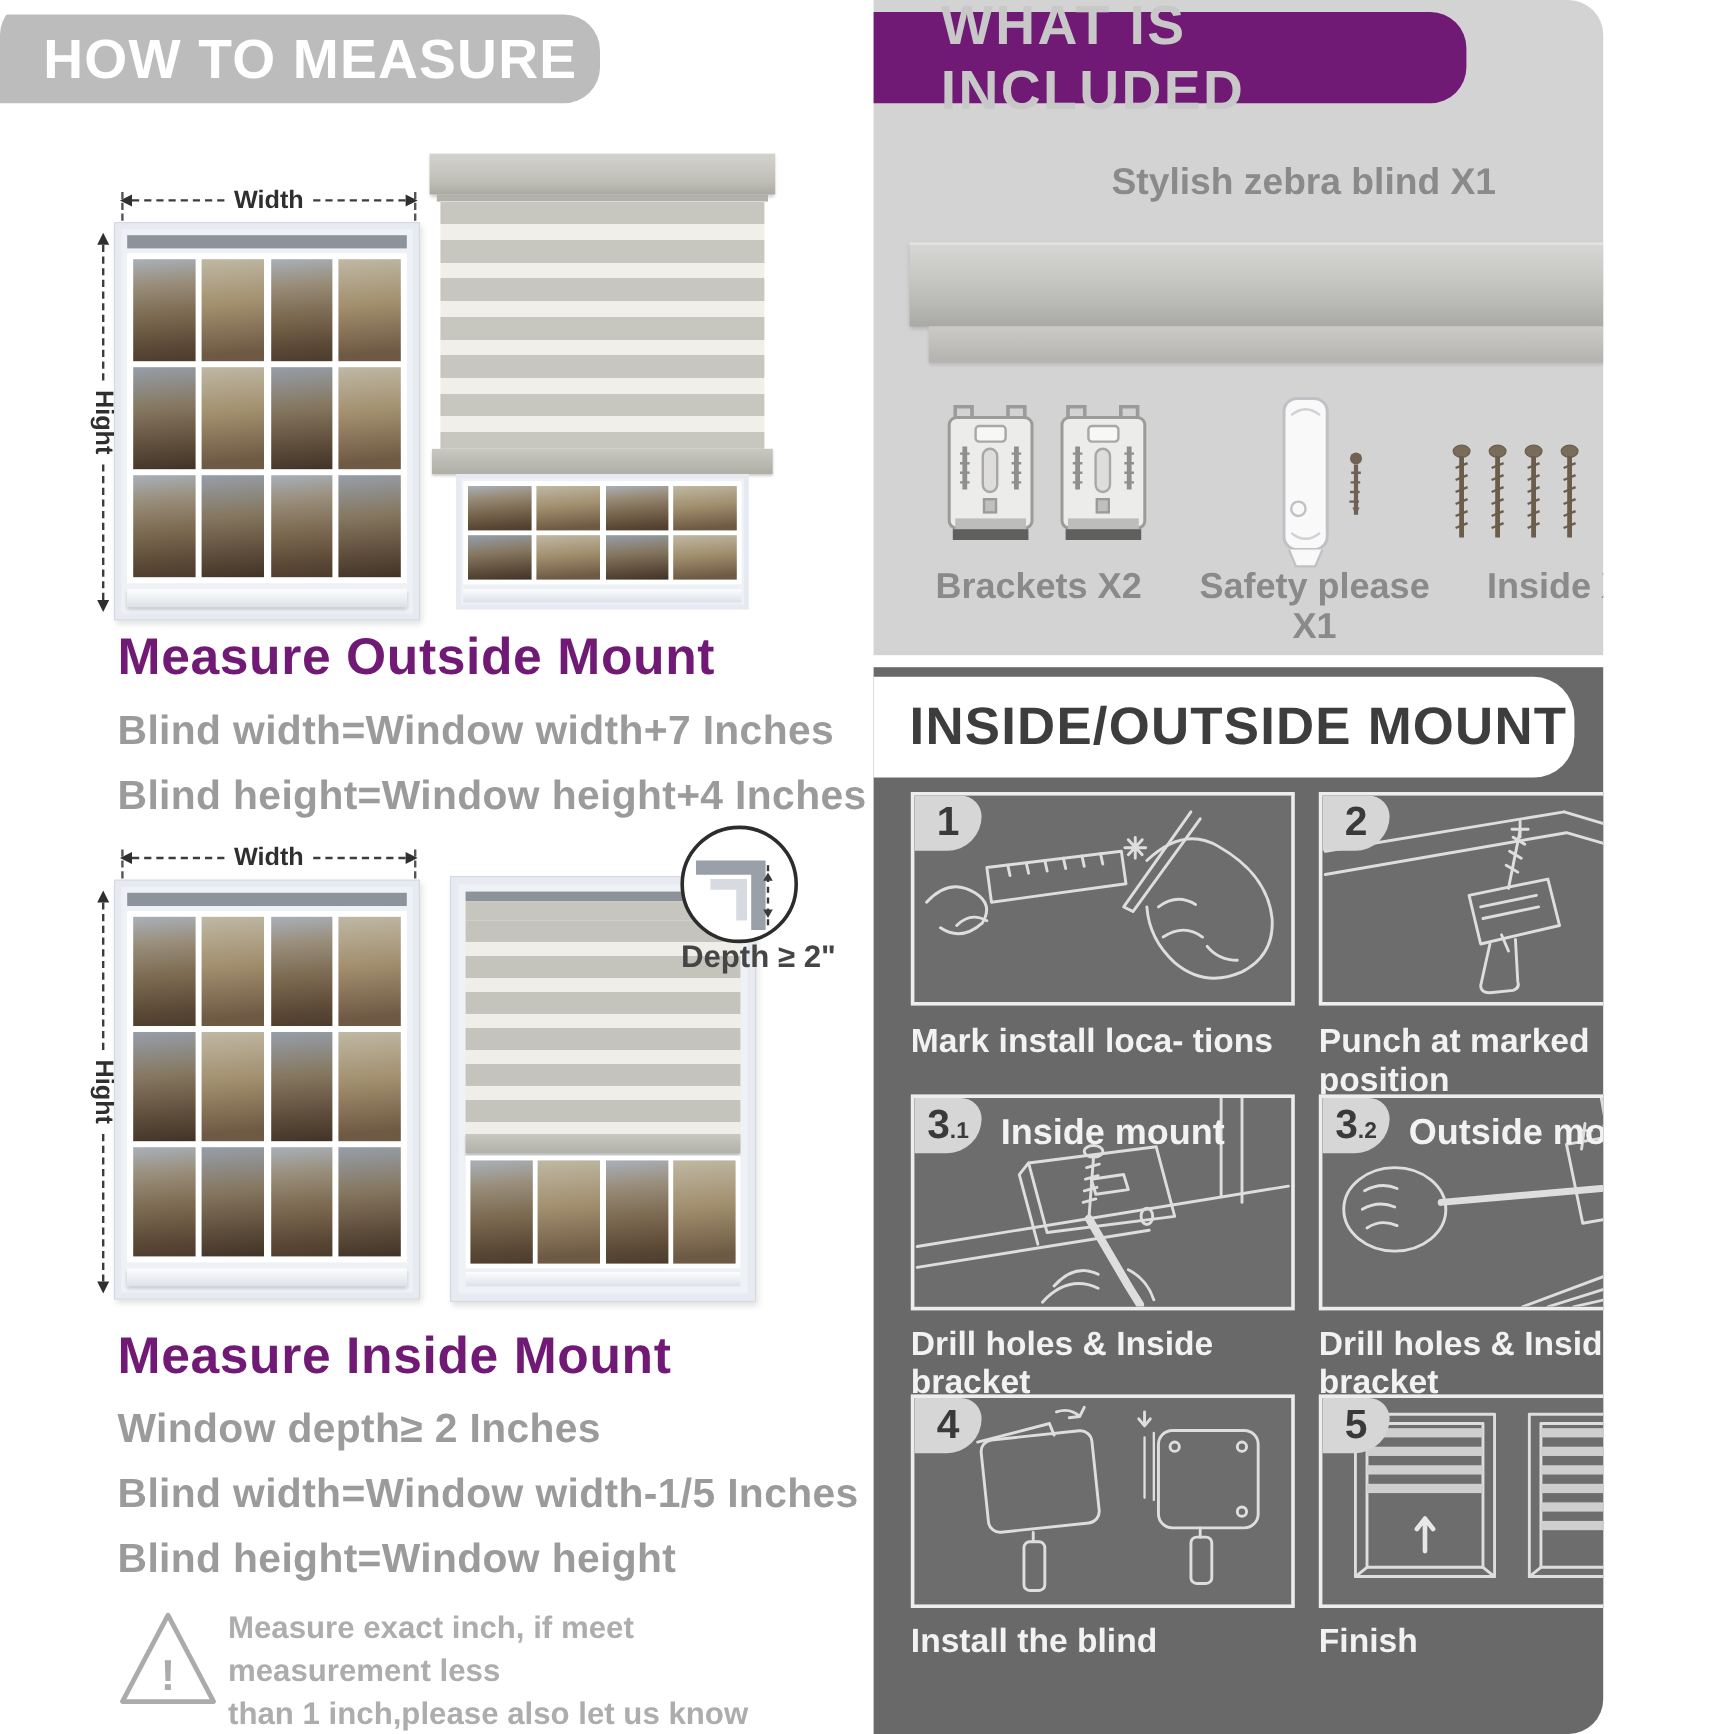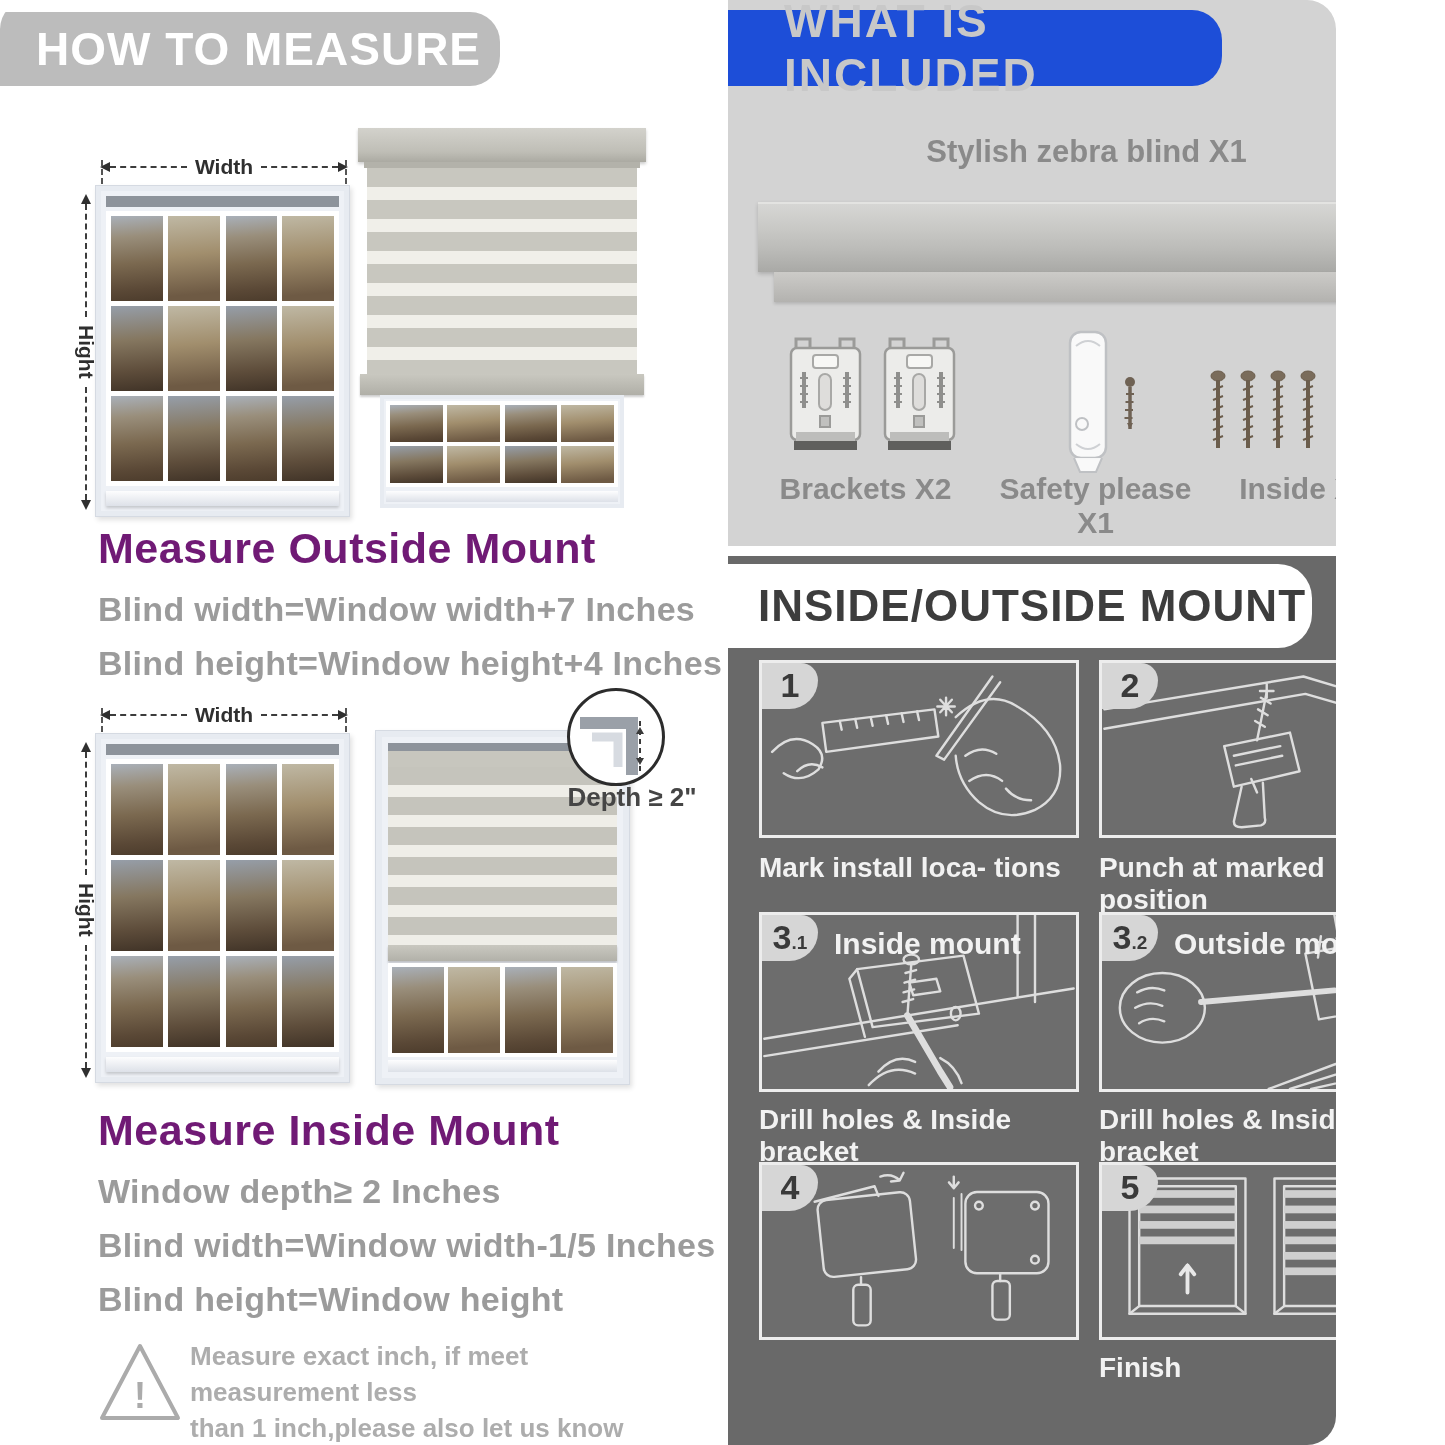--- a/index.html
+++ b/index.html
@@ -4,21 +4,21 @@
 <style>
   html,body{margin:0;padding:0;background:#fff;}
   .canvas{position:relative;width:1336px;height:1445px;background:#ffffff;overflow:hidden;
           font-family:"Liberation Sans", sans-serif;border-radius:29px;}
 
   
   .banner{position:absolute;display:flex;align-items:center;}
   .banner-left{left:0;top:12px;width:500px;height:74px;background:#bcbcbc;
                border-radius:0 30px 30px 0;}
   .banner-left span{color:#ffffff;font-size:46px;font-weight:bold;letter-spacing:1px;padding-left:36px;}
-  .banner-included{left:0;top:10px;width:494px;height:76px;background:#1d4ed8;
+  .banner-included{left:0;top:10px;width:494px;height:76px;background:#701a75;
                    border-radius:0 30px 30px 0;}
   .banner-included span{color:#c8c8c8;font-size:46px;font-weight:bold;letter-spacing:2px;padding-left:56px;}
   .banner-mount{left:0;top:8px;width:584px;height:84px;background:#ffffff;
                 border-radius:0 34px 34px 0;}
   .banner-mount span{color:#3d3d3d;font-size:44px;font-weight:bold;letter-spacing:1px;padding-left:30px;}
 
   
   .window{position:absolute;background:#eef1f6;border:1px solid #d5dae2;
           box-shadow:inset 0 0 0 5px #e7ebf1, 2px 3px 5px rgba(0,0,0,.12);
           padding:10px;display:flex;flex-direction:column;box-sizing:border-box;}
@@ -444,20 +444,21 @@
           <circle cx="280" cy="42" r="4"></circle>
           <circle cx="280" cy="98" r="4"></circle>
         <path d="M196 12 v12 M196 24 l-5 -6 M196 24 l5 -6"></path>
         <path d="M244 112 v8"></path>
         <rect x="236" y="120" width="18" height="40" rx="5"></rect>
       </svg>
       <div class="badge">
         <span class="num">4</span>
       </div>
     </div>
+    <div class="caption" style="left:31px;top:796px;">Install the blind</div>
 
     <div class="step-panel" style="left:371px;top:606px;height:178px;">
       <svg class="art" viewBox="0 0 320 178" fill="none" stroke="#dedede" stroke-width="2.5" stroke-linecap="round" stroke-linejoin="round">
         <rect x="26" y="14" width="120" height="140"></rect>
         <rect x="36" y="22" width="100" height="124"></rect>
         <path d="M26 154 l10 -8 M146 154 l-10 -8"></path>
         <g fill="#cfcfcf" stroke="none">
           <rect x="36" y="26" width="100" height="8"></rect>
             <rect x="36" y="42" width="100" height="8"></rect>
           <rect x="36" y="58" width="100" height="8"></rect>

